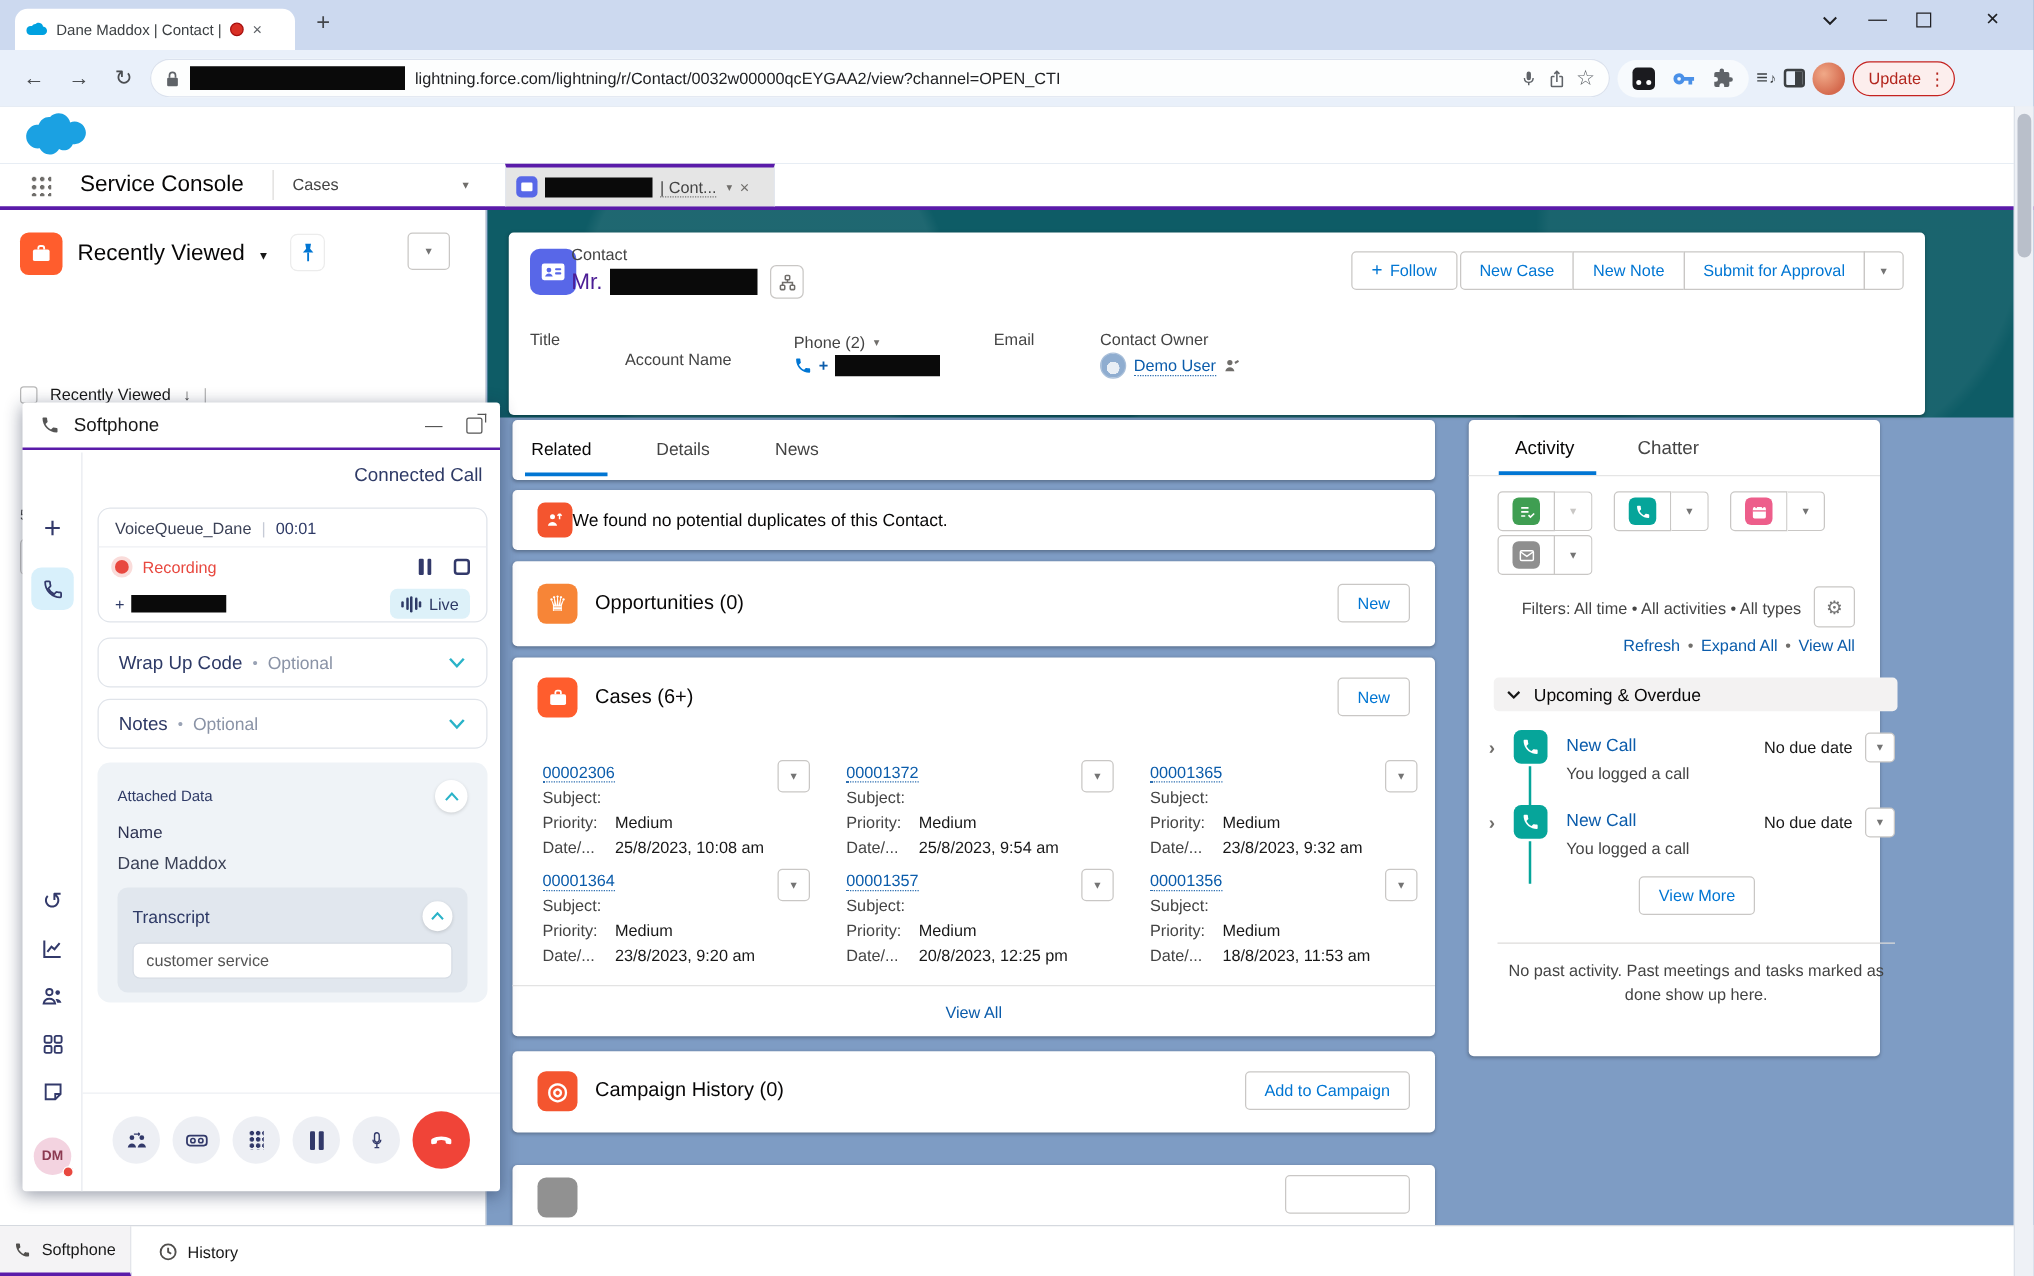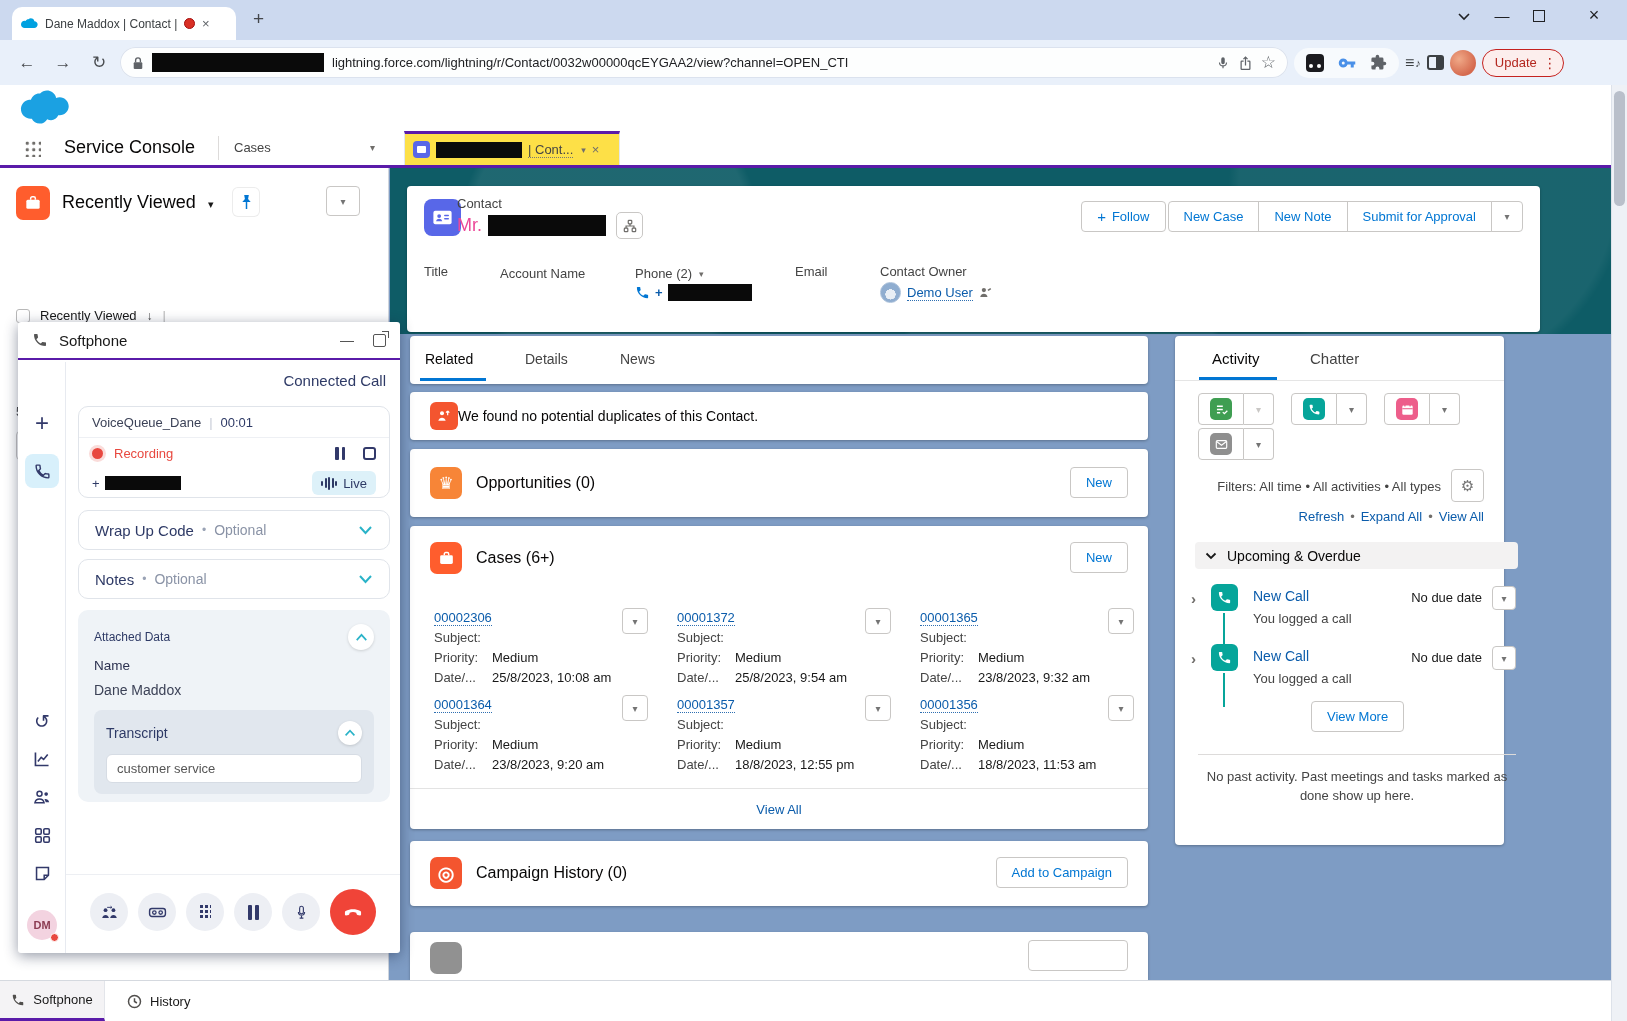--- a/index.html
+++ b/index.html
@@ -32,21 +32,21 @@
   .urltxt{font-size:13px;color:#202124;white-space:nowrap}
   .extpill{height:30px;background:#f7fafd;border-radius:15px;display:flex;align-items:center;gap:14px;padding:0 12px}
   .updatebtn{height:28px;border:1px solid #c5221f;border-radius:14px;background:#fceeed;color:#b3261e;display:flex;align-items:center;gap:6px;padding:0 6px 0 12px;font-size:13px;cursor:pointer}
   
   .sfheader{position:absolute;left:0;top:85px;width:1627px;height:46px;background:#fff}
   .gsearch{position:absolute;left:553px;top:92px;width:385px;height:30px;border:1px solid #8c8c8c;border-radius:4px;display:flex;align-items:center;padding:0 10px;gap:7px;background:#fff}
   .gsearch input{border:none;outline:none;font-size:13px;width:100%;font-family:inherit;color:#181818;background:transparent}
   .hicon{display:flex;align-items:center;justify-content:center;color:#706e6b;cursor:pointer}
   .sfnav{position:absolute;left:0;top:131px;width:1627px;height:37px;background:#fff;border-bottom:3px solid #5a1ba9}
   .waffle{width:17px;height:17px;background:radial-gradient(#706e6b 1.7px,transparent 1.9px);background-size:6.5px 6.5px;cursor:pointer}
-  .wstab{position:absolute;left:404px;top:0;width:216px;height:34px;background:#fde047;border-top:3px solid #5a1ba9;border-left:1px solid #e3e7ee;border-right:1px solid #e3e7ee;display:flex;align-items:center;gap:6px;padding:0 8px;cursor:pointer}
+  .wstab{position:absolute;left:404px;top:0;width:216px;height:34px;background:#e5e5e5;border-top:3px solid #5a1ba9;border-left:1px solid #e3e7ee;border-right:1px solid #e3e7ee;display:flex;align-items:center;gap:6px;padding:0 8px;cursor:pointer}
   
   .sp-sec{border:1px solid #e0e4ea;border-radius:10px;background:#fff;display:flex;align-items:center;padding:0 16px}
   .circlechev{width:26px;height:26px;border-radius:50%;background:#fff;display:flex;align-items:center;justify-content:center;box-shadow:0 1px 3px rgba(0,0,0,.15);cursor:pointer}
   .ctrl{width:38px;height:38px;border-radius:50%;background:#edeff4;display:flex;align-items:center;justify-content:center;cursor:pointer}
   .railicon{width:48px;height:38px;display:flex;align-items:center;justify-content:center;cursor:pointer}
   
   .qabtn{width:46px;height:32px;border:1px solid #c9c7c5;border-radius:4px 0 0 4px;background:#fff;display:inline-flex;align-items:center;justify-content:center;cursor:pointer}
   .qacaret{width:30px;height:32px;border:1px solid #c9c7c5;border-left:none;border-radius:0 4px 4px 0;background:#fff;color:#747474;font-size:10px;display:inline-flex;align-items:center;justify-content:center;cursor:pointer}
   .qaicon{width:22px;height:22px;border-radius:5px;display:flex;align-items:center;justify-content:center;color:#fff}
   .case-row{display:flex;font-size:13px;color:#181818;margin-top:5px}
@@ -222,21 +222,21 @@
       <svg width="23" height="23" viewBox="0 0 24 24">
           <rect x="2.5" y="5" width="19" height="14" rx="2" fill="#fff"></rect>
           <circle cx="8.5" cy="10.5" r="2" fill="#5867e8"></circle>
           <path d="M5.3 15.8c.5-1.7 1.8-2.5 3.2-2.5s2.7.8 3.2 2.5z" fill="#5867e8"></path>
           <rect x="13.6" y="9" width="5.2" height="1.7" rx=".8" fill="#5867e8"></rect>
           <rect x="13.6" y="12.4" width="5.2" height="1.7" rx=".8" fill="#5867e8"></rect>
         </svg>
     </div>
     <span class="abs" style="left:50px;top:10px;font-size:13px;color:#444">Contact</span>
     <div class="abs flex" style="left:50px;top:26px;gap:6px">
-      <span class="bold" style="font-size:18px;color:#ec4899">Mr.</span>
+      <span class="bold" style="font-size:18px;color:#4c1d95">Mr.</span>
       <span class="redact" style="width:118px;height:21px"></span>
       <span style="width:27px;height:27px;border:1px solid #c9c7c5;border-radius:5px;display:inline-flex;align-items:center;justify-content:center;cursor:pointer;margin-left:4px">
         <svg width="14" height="14" viewBox="0 0 16 16">
             <rect x="6" y="1.5" width="4" height="4" rx=".8" fill="none" stroke="#706e6b" stroke-width="1.4"></rect>
             <rect x="1.5" y="10.5" width="4" height="4" rx=".8" fill="none" stroke="#706e6b" stroke-width="1.4"></rect>
             <rect x="10.5" y="10.5" width="4" height="4" rx=".8" fill="none" stroke="#706e6b" stroke-width="1.4"></rect>
             <path d="M8 5.5V8M3.5 10.5V8h9v2.5" fill="none" stroke="#706e6b" stroke-width="1.4"></path>
           </svg>
       </span>
     </div>
@@ -244,21 +244,21 @@
       <span class="sfbtn" style="margin-right:2px;gap:6px">
           <span style="font-size:15px">+</span>
           <span>Follow</span>
         </span>
       <span class="sfbtn" style="border-radius:4px 0 0 4px">New Case</span>
       <span class="sfbtn grpbtn">New Note</span>
       <span class="sfbtn grpbtn">Submit for Approval</span>
       <span class="sfbtn grpbtn" style="width:32px;padding:0;border-radius:0 4px 4px 0;font-size:10px;color:#747474">▾</span>
     </div>
     <span class="abs label13" style="left:17px;top:78px">Title</span>
-    <span class="abs label13" style="left:93px;top:80px">Account Name</span>
+    <span class="abs label13" style="left:93px;top:94px">Account Name</span>
     <span class="abs flex label13" style="left:228px;top:80px;gap:7px">
         <span>Phone (2)</span>
         <span style="font-size:9px;color:#706e6b">▾</span>
       </span>
     <span class="abs label13" style="left:388px;top:78px">Email</span>
     <span class="abs label13" style="left:473px;top:78px">Contact Owner</span>
     <div class="abs flex" style="left:228px;top:98px;gap:5px">
       <svg width="15" height="15" viewBox="0 0 24 24">
           <path fill="#0176d3" d="M6.62 10.79c1.44 2.83 3.76 5.14 6.59 6.59l2.2-2.2c.27-.27.67-.36 1.02-.24 1.12.37 2.33.57 3.57.57.55 0 1 .45 1 1V20c0 .55-.45 1-1 1-9.39 0-17-7.61-17-17 0-.55.45-1 1-1h3.5c.55 0 1 .45 1 1 0 1.25.2 2.45.57 3.57.11.35.03.74-.25 1.02l-2.2 2.2z"></path>
         </svg>
@@ -377,21 +377,21 @@
       <a class="link dotted" style="font-size:13px">00001357</a>
       <div class="case-row">
           <span class="cl">Subject:</span>
         </div>
       <div class="case-row">
           <span class="cl">Priority:</span>
           <span>Medium</span>
         </div>
       <div class="case-row">
           <span class="cl">Date/...</span>
-          <span>18/8/2023, 12:55 pm</span>
+          <span>20/8/2023, 12:25 pm</span>
         </div>
     </div>
     <div class="abs" style="left:510px;top:171px;width:190px">
       <a class="link dotted" style="font-size:13px">00001356</a>
       <div class="case-row">
           <span class="cl">Subject:</span>
         </div>
       <div class="case-row">
           <span class="cl">Priority:</span>
           <span>Medium</span>

